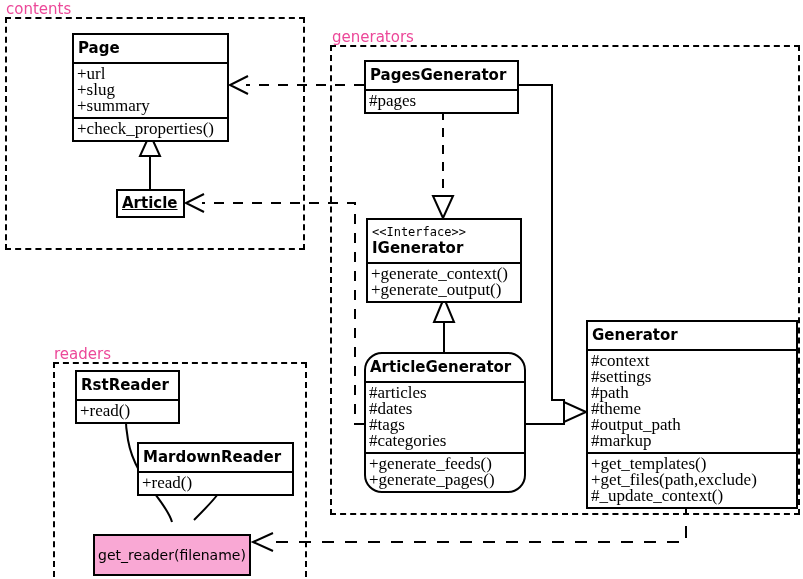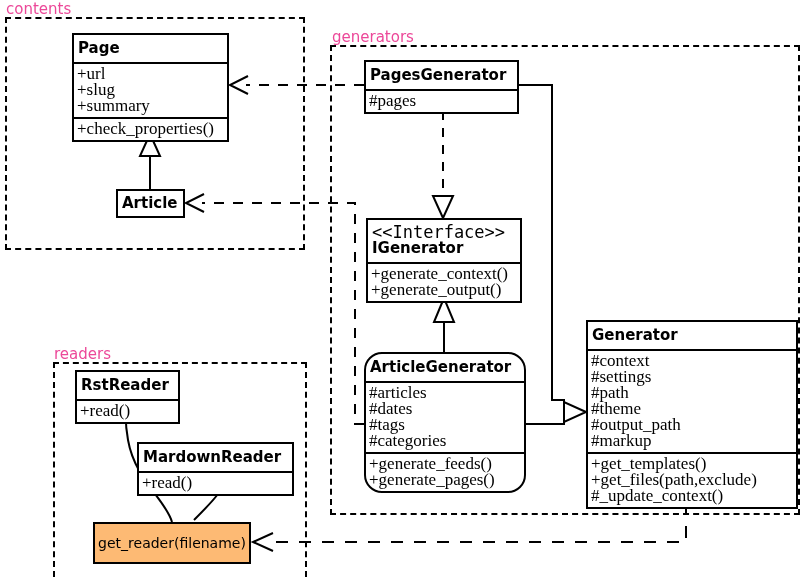--- a/index.html
+++ b/index.html
@@ -54,61 +54,62 @@
     font-size:15px;
     padding:5px 4px 5px 4px;
     line-height:17px;
     color:#000;
     white-space:nowrap;
   }
   .cls-title .stereo{
     display:block;
     font-weight:normal;
     font-family:"DejaVu Sans Mono", monospace;
-    font-size:17px;
+    font-size:12px;
     line-height:15px;
   }
   .cls-sec{
     border-top:2px solid #000;
     padding:2px 3px 3px 3px;
   }
   .cls-sec .row{
     font-family:Liberation Serif, serif;
     font-size:17px;
     line-height:16px;
     color:#000;
     white-space:nowrap;
   }
   
   .plainbox{
     position:absolute;
     box-sizing:border-box;
     border:2px solid #000;
-    background:#fdba74;
+    background:#f9a8d4;
     display:flex;
     align-items:center;
     justify-content:center;
     font-size:14px;
     color:#000;
     z-index:5;
     white-space:nowrap;
+    margin-top:12px;
   }
 
   
   #pkg-contents{ left:5px;  top:17px;  width:300px; height:233px; }
   #lbl-contents{ left:6px;  top:2px; }
 
   #pkg-generators{ left:330px; top:45px; width:470px; height:470px; }
   #lbl-generators{ left:332px; top:30px; }
 
   #pkg-readers{ left:53px; top:362px; width:254px; height:225px; }
   #lbl-readers{ left:54px; top:347px; }
 
   #cls-page{ left:72px;  top:33px;  width:157px; }
-  #cls-article{ left:116px; top:189px; width:69px; height:29px; }
+  #cls-article{ left:116px; top:189px; width:69px; height:29px;text-decoration:underline; }
   #cls-pagesgenerator{ left:364px; top:60px; width:155px; }
   #cls-igenerator{ left:366px; top:218px; width:156px; }
   #cls-articlegenerator{ left:364px; top:352px; width:162px;border-radius:18px; }
   #cls-generator{ left:586px; top:320px; width:212px; }
   #cls-rstreader{ left:75px;  top:370px; width:105px; }
   #cls-mardownreader{ left:137px; top:442px; width:157px; }
   #box-getreader{ left:93px; top:522px; width:158px; height:42px; }
 
   #cls-article .cls-title{ padding:4px 4px; }
 </style>

